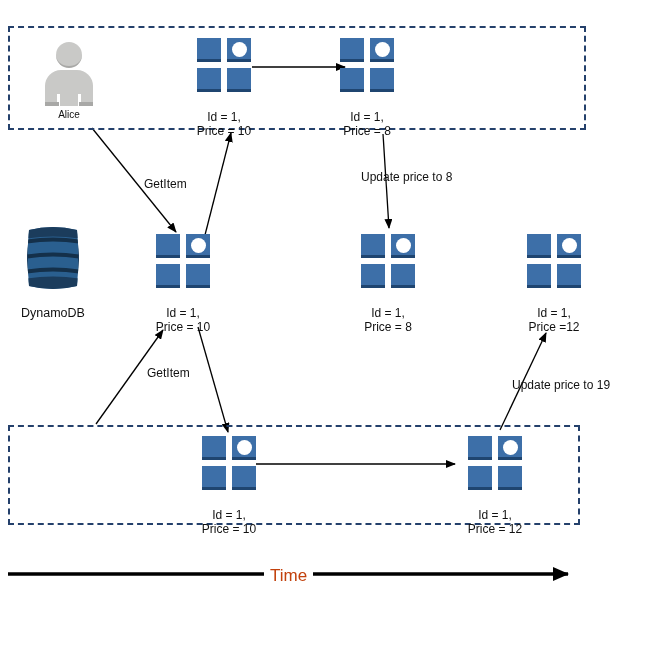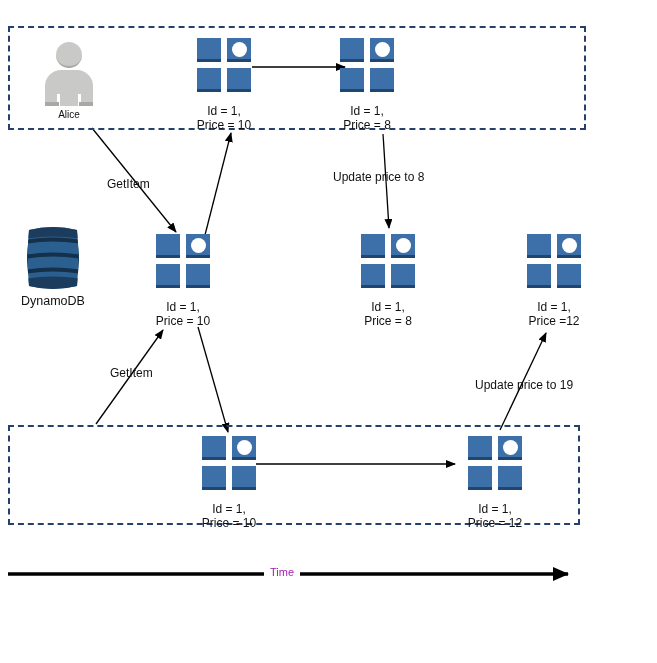--- a/index.html
+++ b/index.html
@@ -97,21 +97,21 @@
     text-align: center;
   }
   .dynamo .db {
     position: relative;
     width: 68px;
     height: 68px;
     margin: 0 auto;
   }
   .dynamo .db svg { display: block; }
   .dynamo .dynamo-label {
-    margin-top: 2px;
+    margin-top: 14px;
     font-size: 12.5px;
     color: #111111;
     white-space: nowrap;
   }
 
   
   .item {
     position: absolute;
     width: 84px;
     text-align: center;
@@ -137,40 +137,41 @@
   .item .dot {
     position: absolute;
     left: 35px;
     top: 4px;
     width: 15px;
     height: 15px;
     border-radius: 50%;
     background: #ffffff;
   }
   .item .item-label {
-    margin-top: 12px;
+    margin-top: 18px;
     font-size: 12px;
     line-height: 14px;
     color: #111111;
     white-space: pre-line;
   }
 
   
   .edge-label {
     position: absolute;
     font-size: 12px;
     color: #111111;
     white-space: nowrap;
+    margin-left: 37px;
   }
 
   
   .time-label {
     position: absolute;
-    font-size: 11px;
-    color: #a21caf;
+    font-size: 17px;
+    color: #c2410c;
     background: #ffffff;
     padding: 0 6px;
     white-space: nowrap;
   }
 </style>
 </head>
 <body>
 
 <div id="canvas">
 
@@ -322,19 +323,19 @@
       <div class="dot"></div>
     </div>
     <div class="item-label">Id = 1,
 Price = 12</div>
   </div>
 
   <div class="edge-label" style="left:107px; top:177px;">GetItem</div>
 
   <div class="edge-label" style="left:110px; top:366px;">GetItem</div>
 
-  <div class="edge-label" style="left:333px; top:170px;">Update price to 8</div>
+  <div class="edge-label" style="left:324px; top:170px;">Update price to 8</div>
 
   <div class="edge-label" style="left:475px; top:378px;">Update price to 19</div>
 
   <div class="time-label" style="left:264px; top:566px;">Time</div>
 
 </div>
 
 </body></html>

